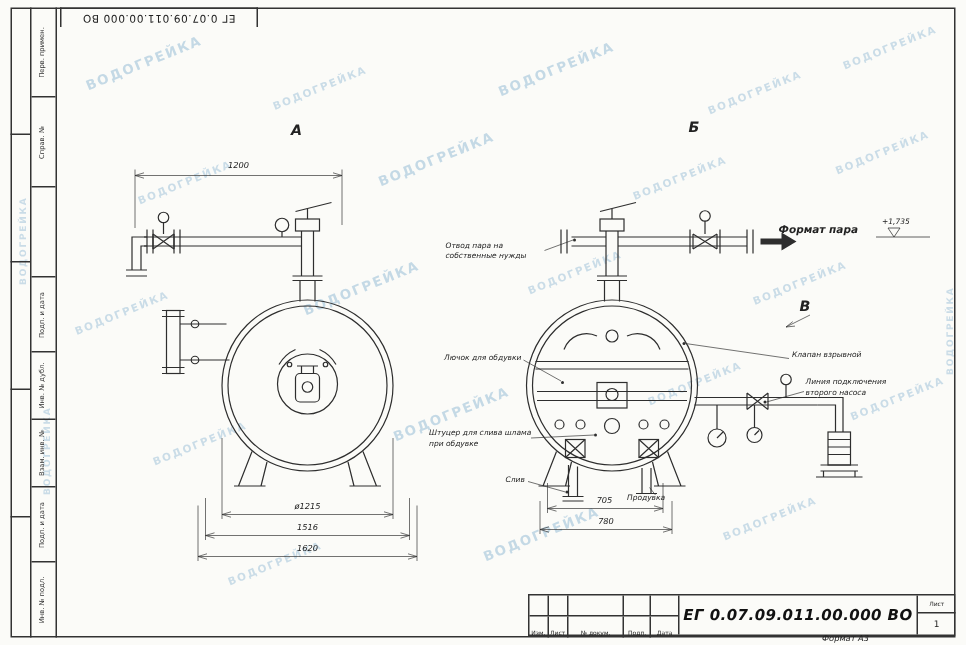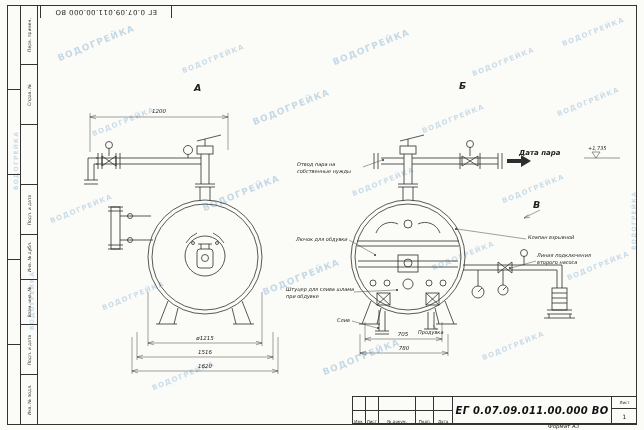--- a/index.html
+++ b/index.html
@@ -239,21 +239,21 @@
         <circle cx="378" cy="328" r="1" fill="#2e2e2e" stroke="none"></circle>
       <path d="M437 330 L433 325"></path>
       <path d="M540 210 L524 218 M524 218 l6 -0.6 M524 218 l4.5 -3.6"></path>
     </g>
   </svg>
 
   <div class="viewlbl" style="left:194px;top:82px">А</div>
   <div class="viewlbl" style="left:459px;top:80px">Б</div>
   <div class="viewlbl" style="left:533px;top:199px">В</div>
 
-  <div class="anno big" style="left:519px;top:149px">Дата пара</div>
+  <div class="anno big" style="left:519px;top:149px">Формат пара</div>
   <div class="anno" style="left:588px;top:145px">+1,735</div>
   <div class="anno" style="left:297px;top:161px;width:70px">Отвод пара на
 собственные нужды</div>
   <div class="anno" style="left:296px;top:236px">Лючок для обдувки</div>
   <div class="anno" style="left:286px;top:286px;width:72px">Штуцер для слива шлама
 при обдувке</div>
   <div class="anno" style="left:528px;top:234px">Клапан взрывной</div>
   <div class="anno" style="left:537px;top:252px;width:72px">Линия подключения
 второго насоса</div>
   <div class="anno" style="left:337px;top:317px">Слив</div>

